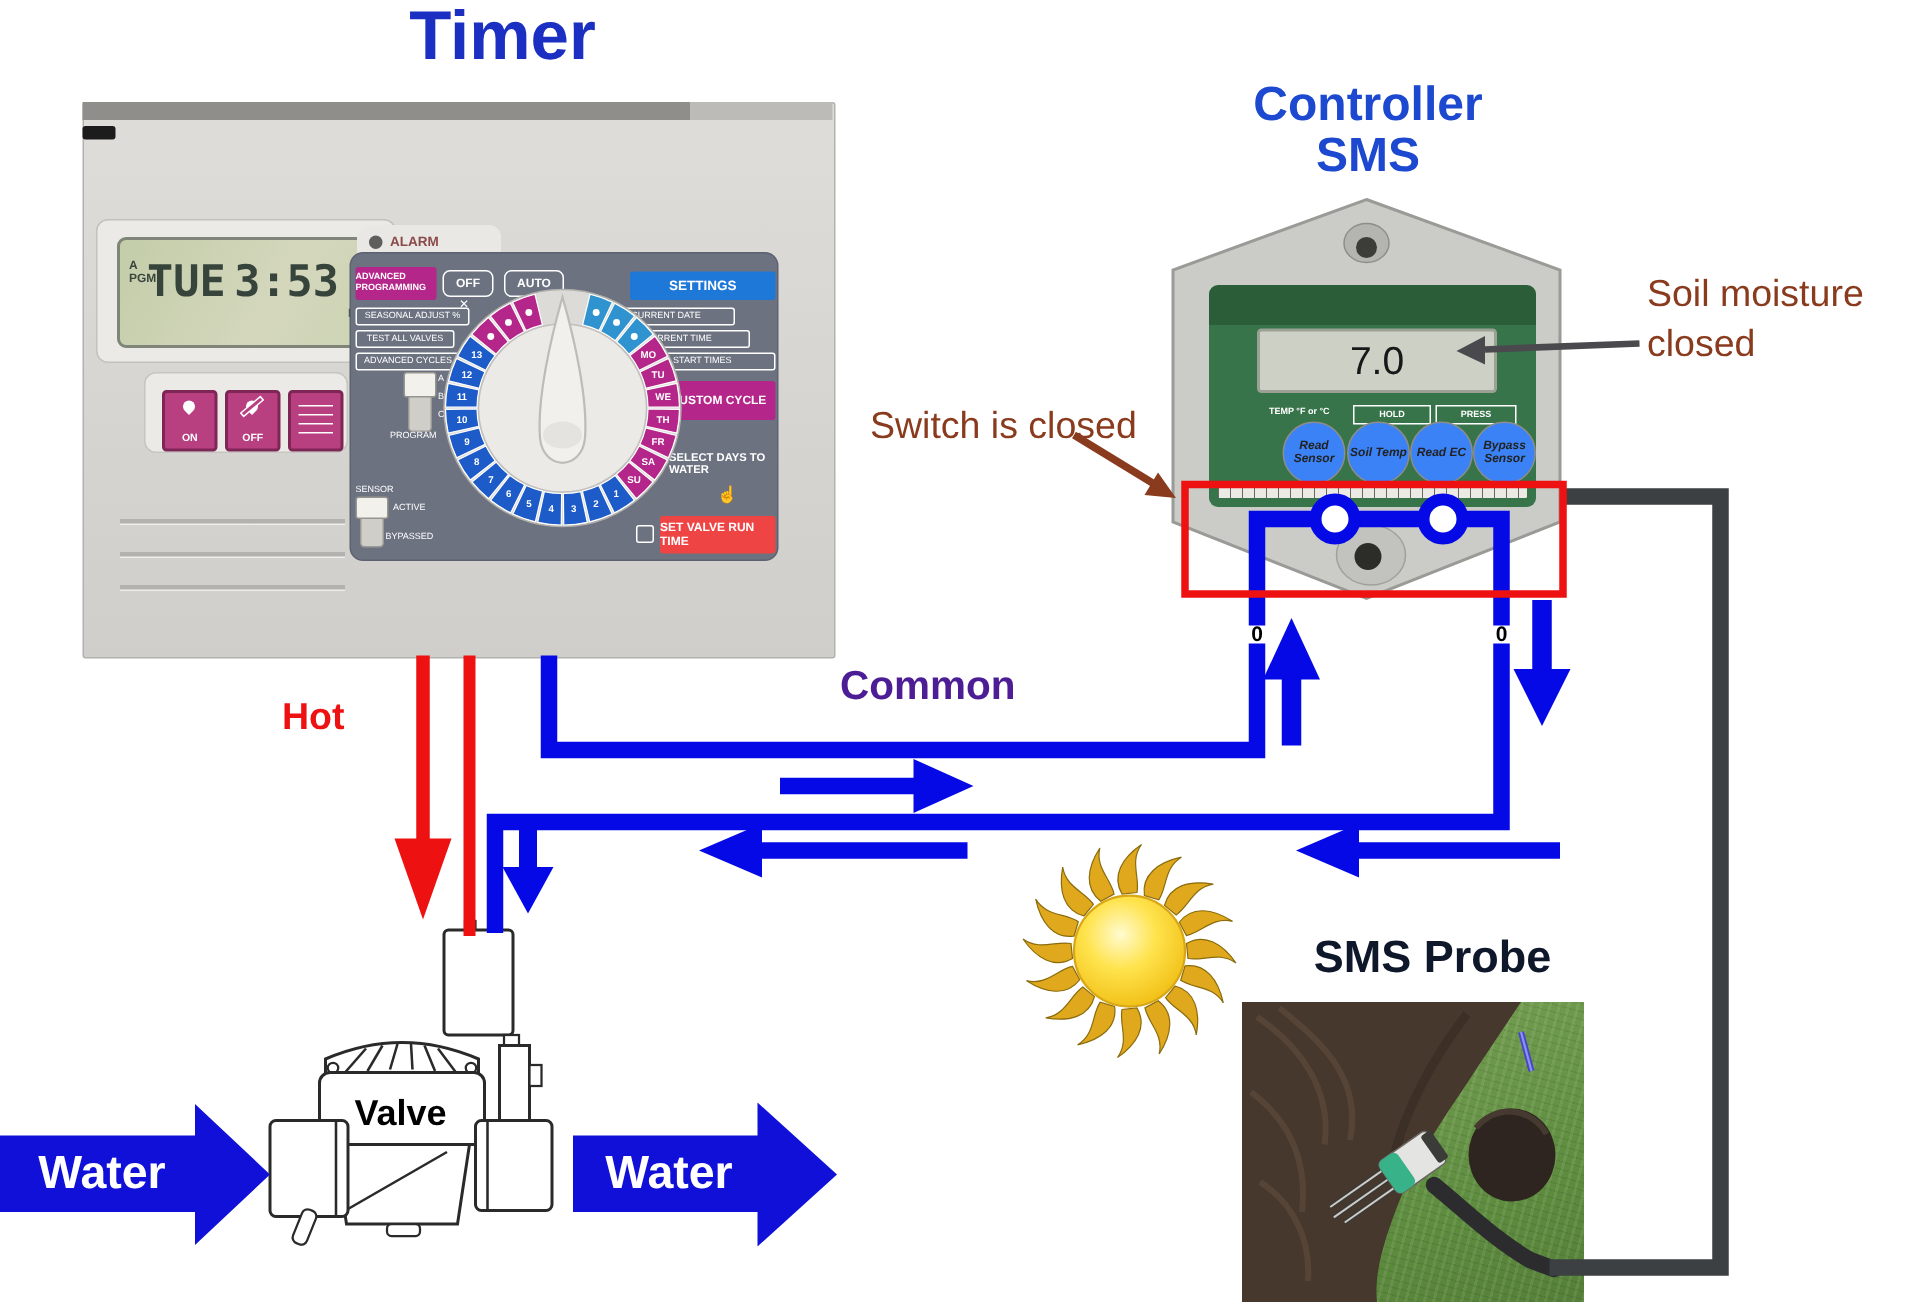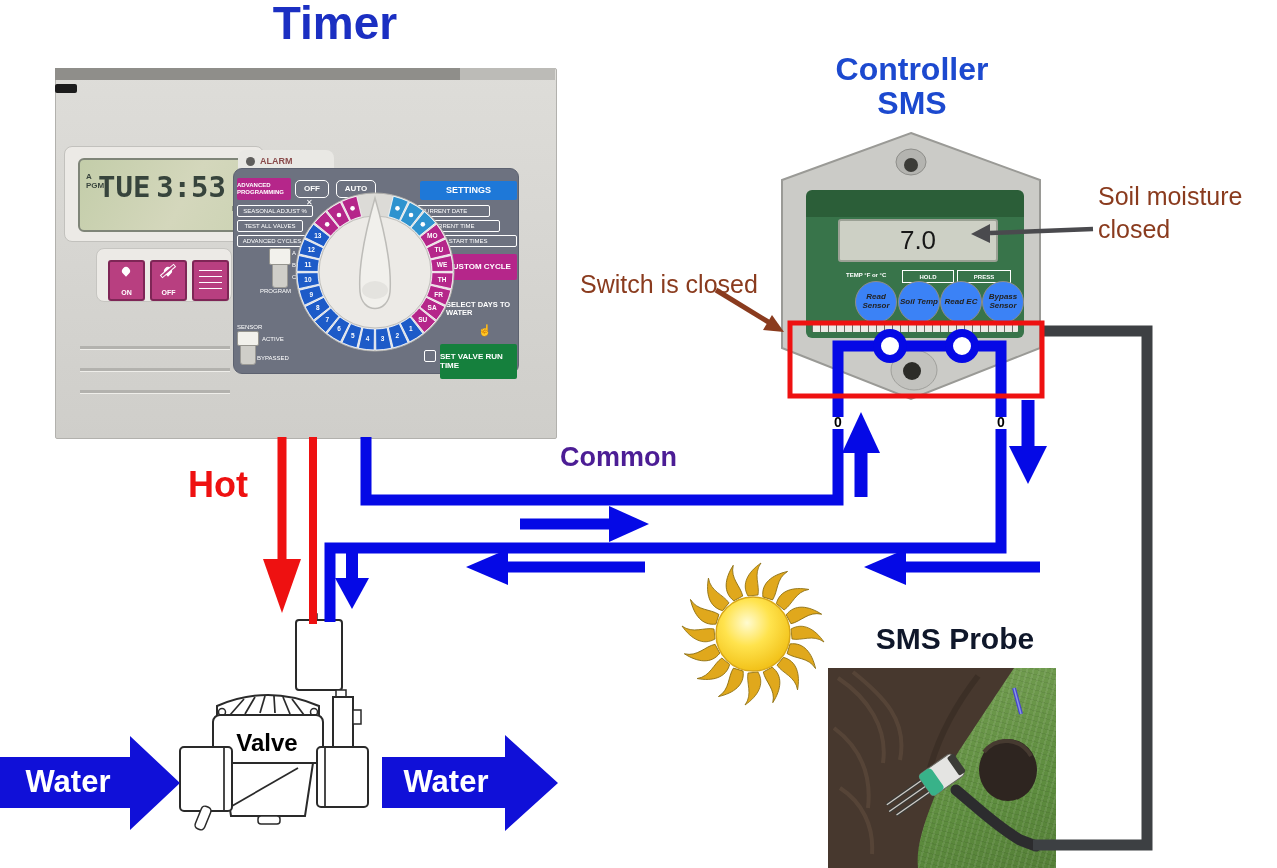--- a/index.html
+++ b/index.html
@@ -8,21 +8,21 @@
   .abs{position:absolute;}
   .ctr{display:flex;align-items:center;justify-content:center;text-align:center;}
 
   
   .title-timer{left:255px;top:-4px;width:160px;font-size:46px;font-weight:bold;color:#1b2fc2;text-align:center;}
   .title-ctrl{left:822px;top:52px;width:180px;font-size:32px;font-weight:bold;color:#1c49cf;text-align:center;line-height:34px;}
   .title-probe{left:860px;top:622px;width:190px;font-size:30px;font-weight:bold;color:#0f172a;text-align:center;}
   .lbl-soil{left:1098px;top:180px;width:178px;font-size:25px;color:#8a3b1e;line-height:33px;}
   .lbl-switch{left:580px;top:254px;width:200px;font-size:25px;color:#8a3b1e;margin-top:16px;}
   .lbl-common{left:560px;top:442px;width:120px;font-size:27px;font-weight:bold;color:#4c1d95;}
-  .lbl-hot{left:188px;top:464px;width:60px;font-size:36px;font-weight:bold;color:#ee1111;}
+  .lbl-hot{left:188px;top:464px;width:60px;font-size:25px;font-weight:bold;color:#ee1111;}
   .lbl-valve{left:224px;top:729px;width:86px;font-size:24px;font-weight:bold;color:#000;text-align:center;}
   .lbl-water{color:#fff;font-size:31px;font-weight:bold;}
 
   
   .timer-body{left:55px;top:68px;width:500px;height:369px;background:linear-gradient(180deg,#deddd9,#cfceca);
               border:1px solid #b2b1ad;border-radius:2px;}
   .timer-topstrip{left:55px;top:68px;width:405px;height:12px;background:#8f8e8a;}
   .timer-topstrip2{left:460px;top:68px;width:95px;height:12px;background:#bcbbb7;}
   .timer-notch{left:55px;top:84px;width:22px;height:9px;background:#1c1c1c;border-radius:2px;}
   .lcd-frame{left:64px;top:146px;width:198px;height:94px;background:#eceae6;border-radius:8px;border:1px solid #c2c1bd;}
@@ -135,21 +135,21 @@
 
   <div class="pbox" style="left:237px;top:205px;width:76px;height:12px;font-size:6px;">SEASONAL ADJUST %</div>
   <div class="pbox" style="left:237px;top:220px;width:66px;height:12px;font-size:6px;">TEST ALL VALVES</div>
   <div class="pbox" style="left:237px;top:235px;width:70px;height:12px;font-size:6px;">ADVANCED CYCLES</div>
   <div class="pbox" style="left:398px;top:205px;width:92px;height:12px;font-size:6px;">CURRENT DATE</div>
   <div class="pbox" style="left:404px;top:220px;width:96px;height:12px;font-size:6px;">CURRENT TIME</div>
   <div class="pbox" style="left:386px;top:235px;width:131px;height:12px;font-size:6px;">WATERING START TIMES</div>
   <div class="pfill" style="left:441px;top:254px;width:76px;height:26px;background:#b5268a;font-size:8px;font-weight:bold;">CUSTOM CYCLE</div>
   <div class="pfill" style="left:446px;top:292px;width:72px;height:34px;font-size:7.5px;font-weight:bold;">SELECT DAYS TO WATER</div>
   <div class="ptxt" style="left:478px;top:324px;font-size:11px;">☝</div>
-  <div class="pfill" style="left:440px;top:344px;width:77px;height:35px;background:#15803d;font-size:8px;font-weight:bold;">SET VALVE RUN TIME</div>
+  <div class="pfill" style="left:440px;top:344px;width:77px;height:25px;background:#ef4444;font-size:8px;font-weight:bold;">SET VALVE RUN TIME</div>
   <div class="abs" style="left:424px;top:350px;width:10px;height:10px;border:1px solid #fff;border-radius:2px;"></div>
 
   <div class="knobtrack" style="left:272px;top:250px;width:14px;height:36px;"></div>
   <div class="knob" style="left:269px;top:248px;width:20px;height:15px;"></div>
   <div class="ptxt" style="left:292px;top:250px;font-size:6px;">A</div>
   <div class="ptxt" style="left:292px;top:262px;font-size:6px;">B</div>
   <div class="ptxt" style="left:292px;top:274px;font-size:6px;">C</div>
   <div class="ptxt" style="left:260px;top:288px;font-size:6px;">PROGRAM</div>
 
   <div class="ptxt" style="left:237px;top:324px;font-size:6px;">SENSOR</div>

